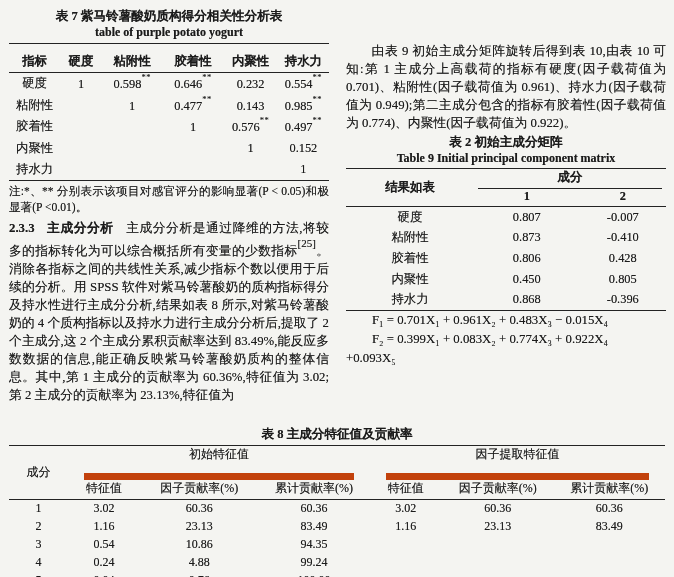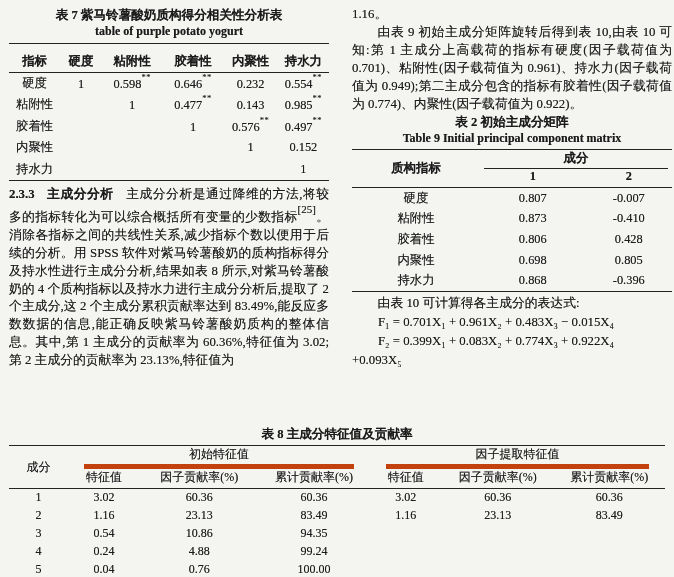--- a/index.html
+++ b/index.html
@@ -3,21 +3,21 @@
 <meta charset="utf-8">
 <style>
   html,body { margin:0; padding:0; background:#e8e8e5; }
   .page {
     width:674px; height:577px; box-sizing:border-box;
     background:#f4f4f1; color:#1b1b1b;
     font-family:"Liberation Serif","DejaVu Serif",serif;
     padding:6px 9px 0 9px; overflow:hidden; position:relative;
     text-shadow:0 0 .4px rgba(20,20,20,.55);
   }
-  .cols { display:flex; gap:23px; height:399px; }
+  .cols { display:flex; gap:17px; height:399px;align-items:center; }
   .col  { flex:0 0 320px; width:320px; }
 
   .cap       { text-align:center; font-weight:bold; }
   .cap.cn    { font-size:12.6px; line-height:17px; margin-top:1px; }
   .cap.en    { font-size:12px;   line-height:15.5px; }
   .mt        { margin-top:7px; }
 
   table.t { width:100%; border-collapse:collapse; table-layout:fixed; }
   table.t th, table.t td { font-weight:normal; padding:0; text-align:center; vertical-align:middle; }
 
@@ -44,21 +44,21 @@
   .t9 .h2 th { padding-bottom:2.5px; }
   .t9 tbody td { padding:1.8px 0; }
 
   .fml { font-size:12.8px; line-height:19px; }
   .fml.ind { padding-left:26px; }
 
   
   .t8wrap { margin-top:21px; }
   .t8 { margin-top:2px; font-size:12px; border-top:1.9px solid #232323; border-bottom:1.9px solid #232323; }
   .t8 th { padding:1.5px 0; font-weight:bold; }
-  .t8 .grp .grpline { display:block; margin:0 16px; padding-bottom:1px; border-bottom:5px solid #c2410c; }
+  .t8 .grp .grpline { display:block; margin:0 16px; padding-bottom:10px; border-bottom:7px solid #c2410c; }
   .t8 .h2 th, .t8 th.rs { border-bottom:1.4px solid #232323; }
   .t8 .h2 th { padding-bottom:2px; }
   .t8 tbody td { padding:1.4px 0; }
 </style>
 </head>
 <body>
 
 <div class="page">
   <div class="cols">
 
@@ -122,40 +122,40 @@
             <td>持水力</td>
             <td><span></span></td>
             <td><span></span></td>
             <td><span></span></td>
             <td><span></span></td>
             <td><span>1</span></td>
           </tr>
         </tbody>
       </table>
 
+      <div class="note">注:*、** 分别表示该项目对感官评分的影响显著(P &lt; 0.05)和极显著(P &lt;0.01)。</div>
 
       <p class="para"><span class="bold">2.3.3</span><span class="secgap"></span><span class="bold">主成分分析</span><span class="secgap"></span><span>主成分分析是通过降维的方法,将较多的指标转化为可以综合概括所有变量的少数指标</span><sup class="ref">[25]</sup><span>。消除各指标之间的共线性关系,减少指标个数以便用于后续的分析。用 SPSS 软件对紫马铃薯酸奶的质构指标得分及持水性进行主成分分析,结果如表 8 所示,对紫马铃薯酸奶的 4 个质构指标以及持水力进行主成分分析后,提取了 2 个主成分,这 2 个主成分累积贡献率达到 83.49%,能反应多数数据的信息,能正确反映紫马铃薯酸奶质构的整体信息。其中,第 1 主成分的贡献率为 60.36%,特征值为 3.02;第 2 主成分的贡献率为 23.13%,特征值为</span></p>
     </div>
 
     <div class="col">
-      <p class="para flat">1.16。</p>
       <p class="para ind">由表 9 初始主成分矩阵旋转后得到表 10,由表 10 可知:第 1 主成分上高载荷的指标有硬度(因子载荷值为 0.701)、粘附性(因子载荷值为 0.961)、持水力(因子载荷值为 0.949);第二主成分包含的指标有胶着性(因子载荷值为 0.774)、内聚性(因子载荷值为 0.922)。</p>
 
       <div class="cap cn mt">表 2  初始主成分矩阵</div>
       <div class="cap en">Table 9   Initial principal component matrix</div>
 
       <table class="t t9">
         <colgroup>
             <col style="width:40%">
             <col style="width:33%">
             <col style="width:27%">
           </colgroup>
         <thead>
           <tr class="h1">
-            <th rowspan="2" class="rl">质构指标</th>
+            <th rowspan="2" class="rl">结果如表</th>
             <th colspan="2" class="grp">
                 <span class="grpline">成分</span>
               </th>
           </tr>
           <tr class="h2">
             <th>1</th>
             <th>2</th>
           </tr>
         </thead>
         <tbody>
@@ -169,32 +169,31 @@
               <td>0.873</td>
               <td>-0.410</td>
             </tr>
           <tr>
               <td>胶着性</td>
               <td>0.806</td>
               <td>0.428</td>
             </tr>
           <tr>
               <td>内聚性</td>
-              <td>0.698</td>
+              <td>0.450</td>
               <td>0.805</td>
             </tr>
           <tr>
               <td>持水力</td>
               <td>0.868</td>
               <td>-0.396</td>
             </tr>
         </tbody>
       </table>
 
-      <p class="para ind" style="margin-top:3px">由表 10 可计算得各主成分的表达式:</p>
       <div class="fml ind">F₁ = 0.701X₁ + 0.961X₂ + 0.483X₃ − 0.015X₄</div>
       <div class="fml ind">F₂ = 0.399X₁ + 0.083X₂ + 0.774X₃ + 0.922X₄</div>
       <div class="fml">+0.093X₅</div>
     </div>
   </div>
 
   <div class="t8wrap">
     <div class="cap cn">表 8  主成分特征值及贡献率</div>
 
     <table class="t t8">

